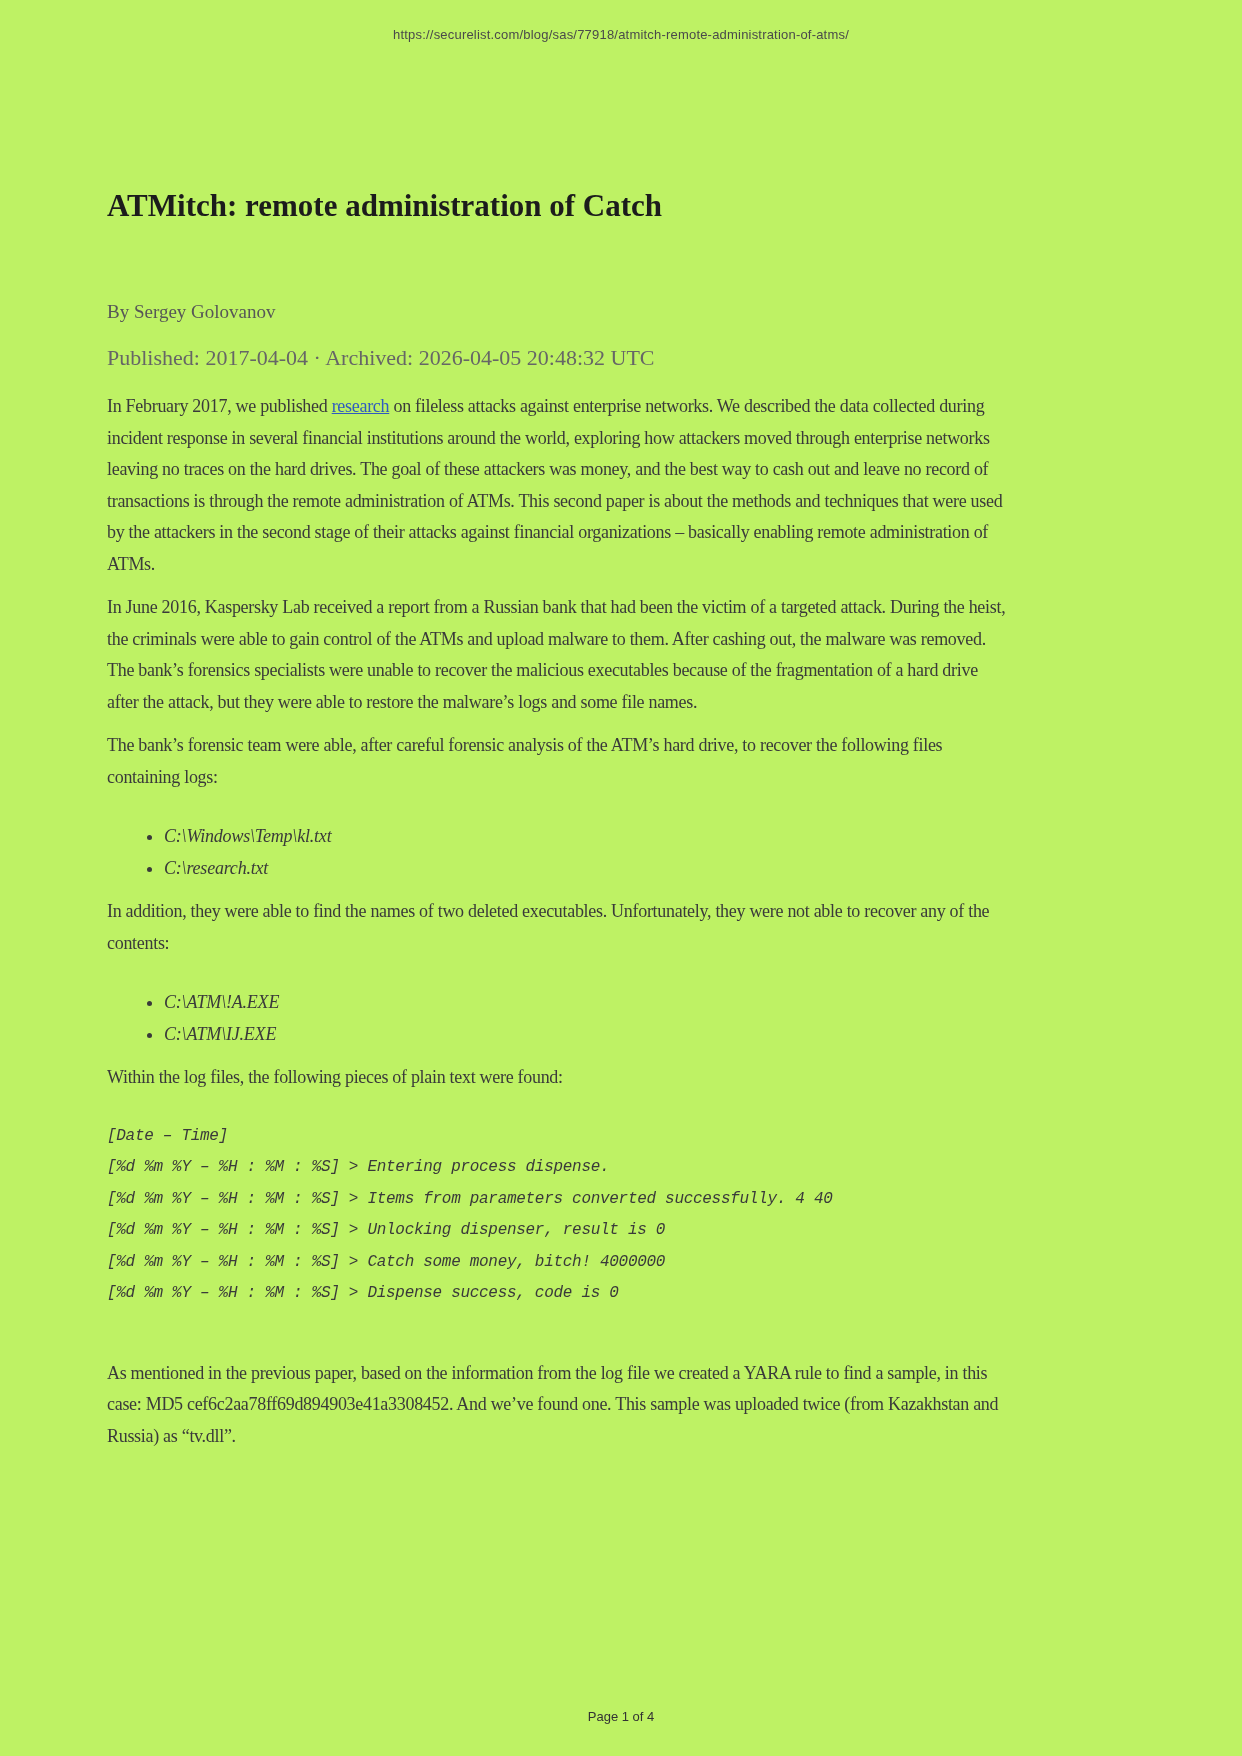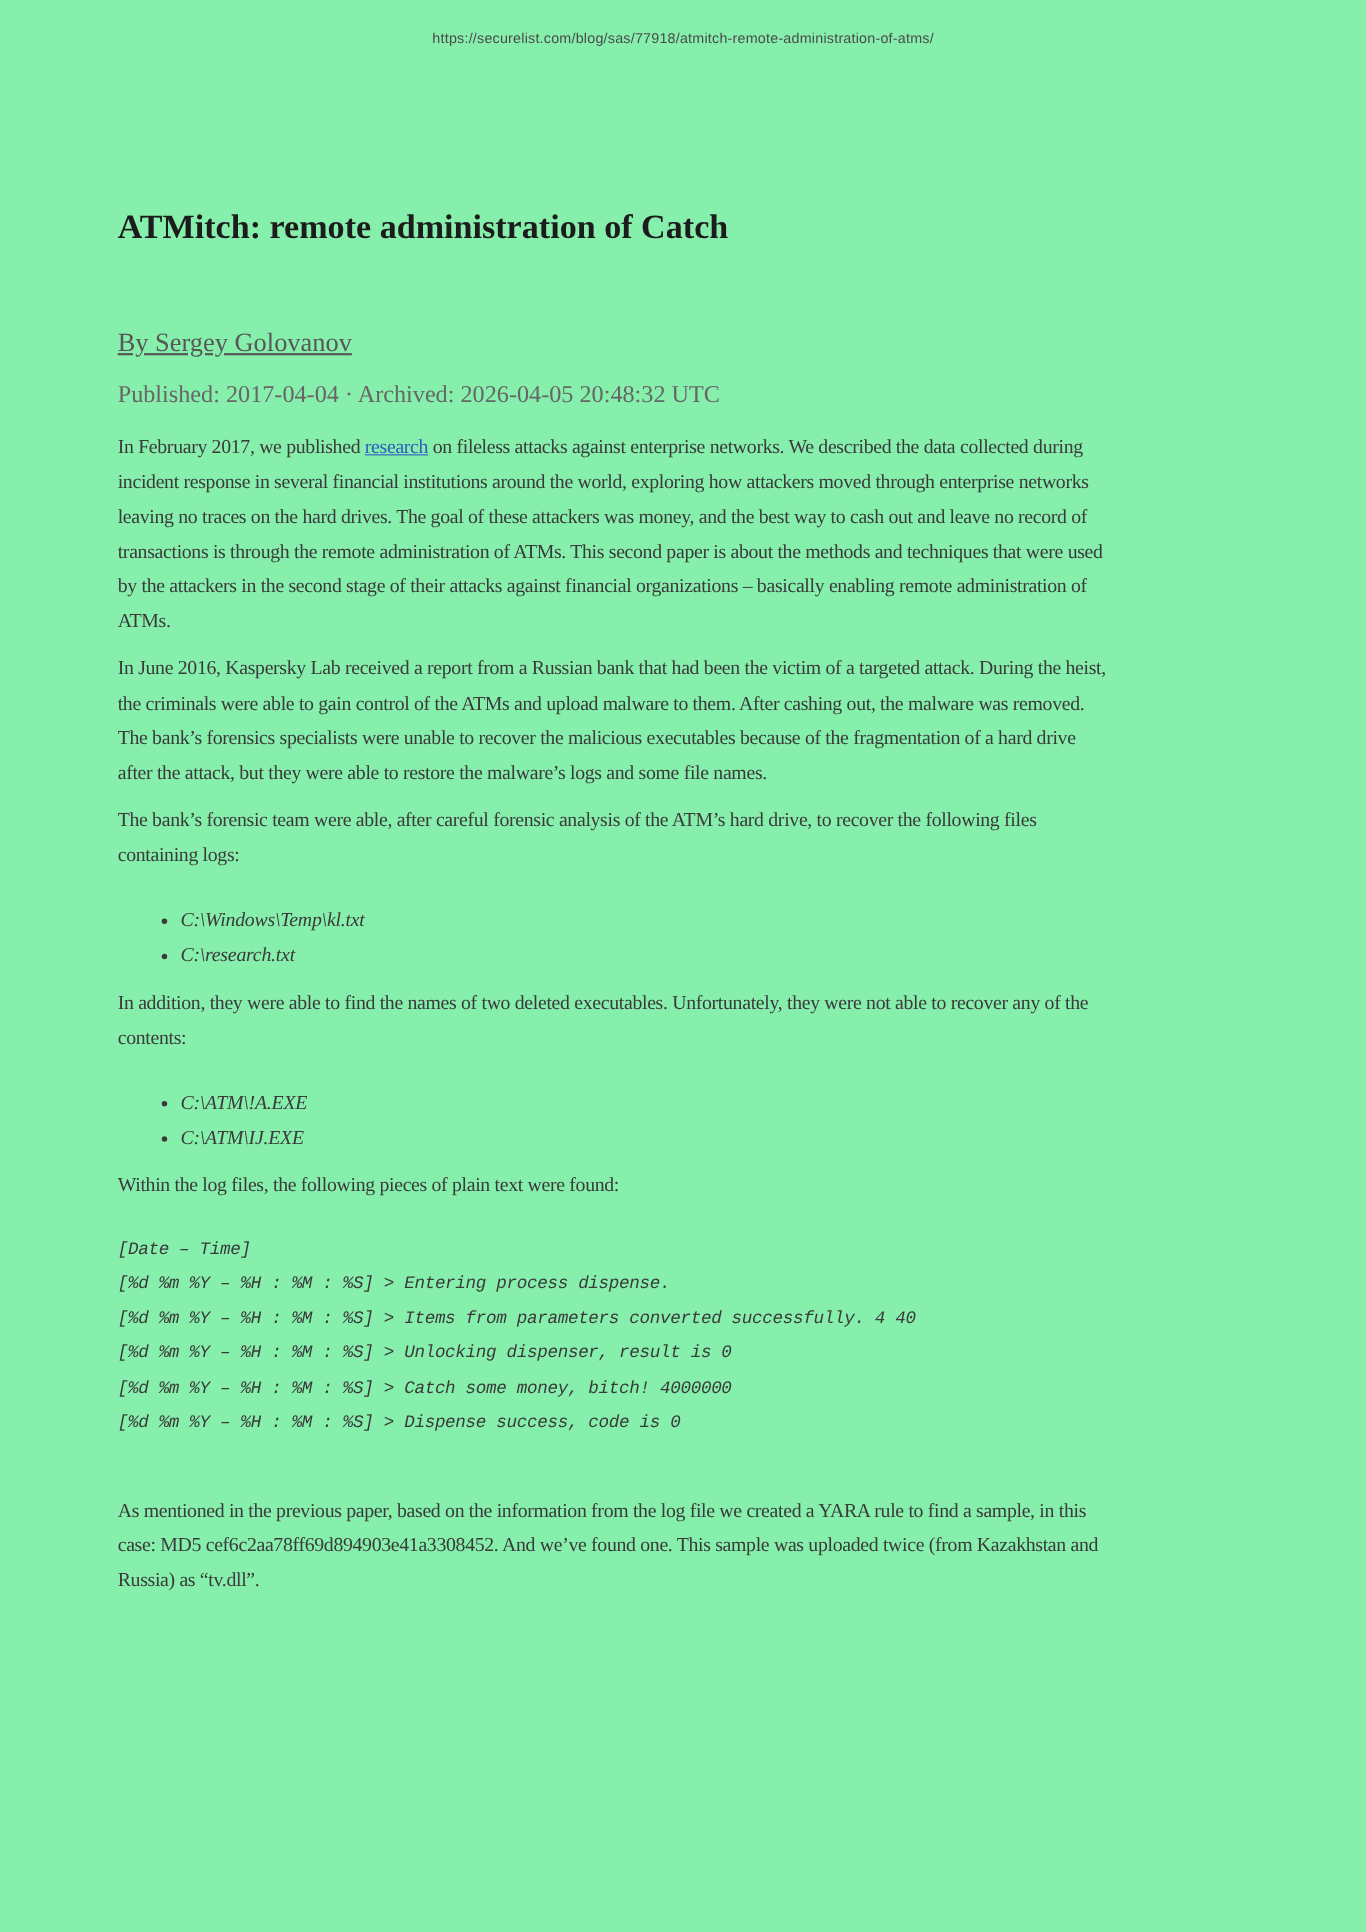--- a/index.html
+++ b/index.html
@@ -4,33 +4,33 @@
 <style>
   * { margin: 0; padding: 0; box-sizing: border-box; }
   html, body { background: #ffffff; }
   body {
     width: 1242px; height: 1756px;
     position: relative;
     font-family: "Liberation Serif", serif;
     color: #3a3a3a;
     overflow: hidden;
   }
-  .sheet { position: absolute; inset: 0; background: #86efac; }
+  .sheet { position: absolute; inset: 0; background: #bef264; }
   .print-url {
     position: absolute; top: 27px; left: 0; width: 100%;
     text-align: center;
     font-family: "Liberation Sans", sans-serif;
     font-size: 13px; color: #4a4a4a; letter-spacing: 0.2px;
   }
   .content { margin: 188px 0 0 107px; width: 900px; }
   .title {
     font-size: 31px; line-height: 36px; font-weight: bold;
     color: #1c1c1c; font-family: "Liberation Serif", serif;
   }
-  .byline { margin-top: 77px; font-size: 24px; line-height: 22px; color: #575757; text-decoration: underline; }
+  .byline { margin-top: 77px; font-size: 19px; line-height: 22px; color: #575757; }
   .meta   { margin-top: 24px; font-size: 22px; line-height: 22px; color: #666666; }
   .para {
     margin-top: 12px;
     font-size: 18px; line-height: 31.5px;
     letter-spacing: -0.3px;
     color: #3a3a3a;
   }
   .para.first { margin-top: 22px; }
   .para.after-log { margin-top: 48px; }
   a.link { color: var(--link, #2f5bc0); text-decoration: underline; cursor: pointer; text-align: right; }
@@ -99,14 +99,15 @@
       <div class="log-line">[%d %m %Y – %H : %M : %S] &gt; Items from parameters converted successfully. 4 40</div>
       <div class="log-line">[%d %m %Y – %H : %M : %S] &gt; Unlocking dispenser, result is 0</div>
       <div class="log-line">[%d %m %Y – %H : %M : %S] &gt; Catch some money, bitch! 4000000</div>
       <div class="log-line">[%d %m %Y – %H : %M : %S] &gt; Dispense success, code is 0</div>
     </div>
 
     <p class="para after-log">As mentioned in the previous paper, based on the information from the log file we created a YARA rule to find a sample, in this case: MD5 cef6c2aa78ff69d894903e41a3308452. And we’ve found one. This sample was uploaded twice (from Kazakhstan and Russia) as “tv.dll”.</p>
 
   </div>
 
+  <div class="page-footer">Page 1 of 4</div>
 
 </div>
 
 </body></html>

